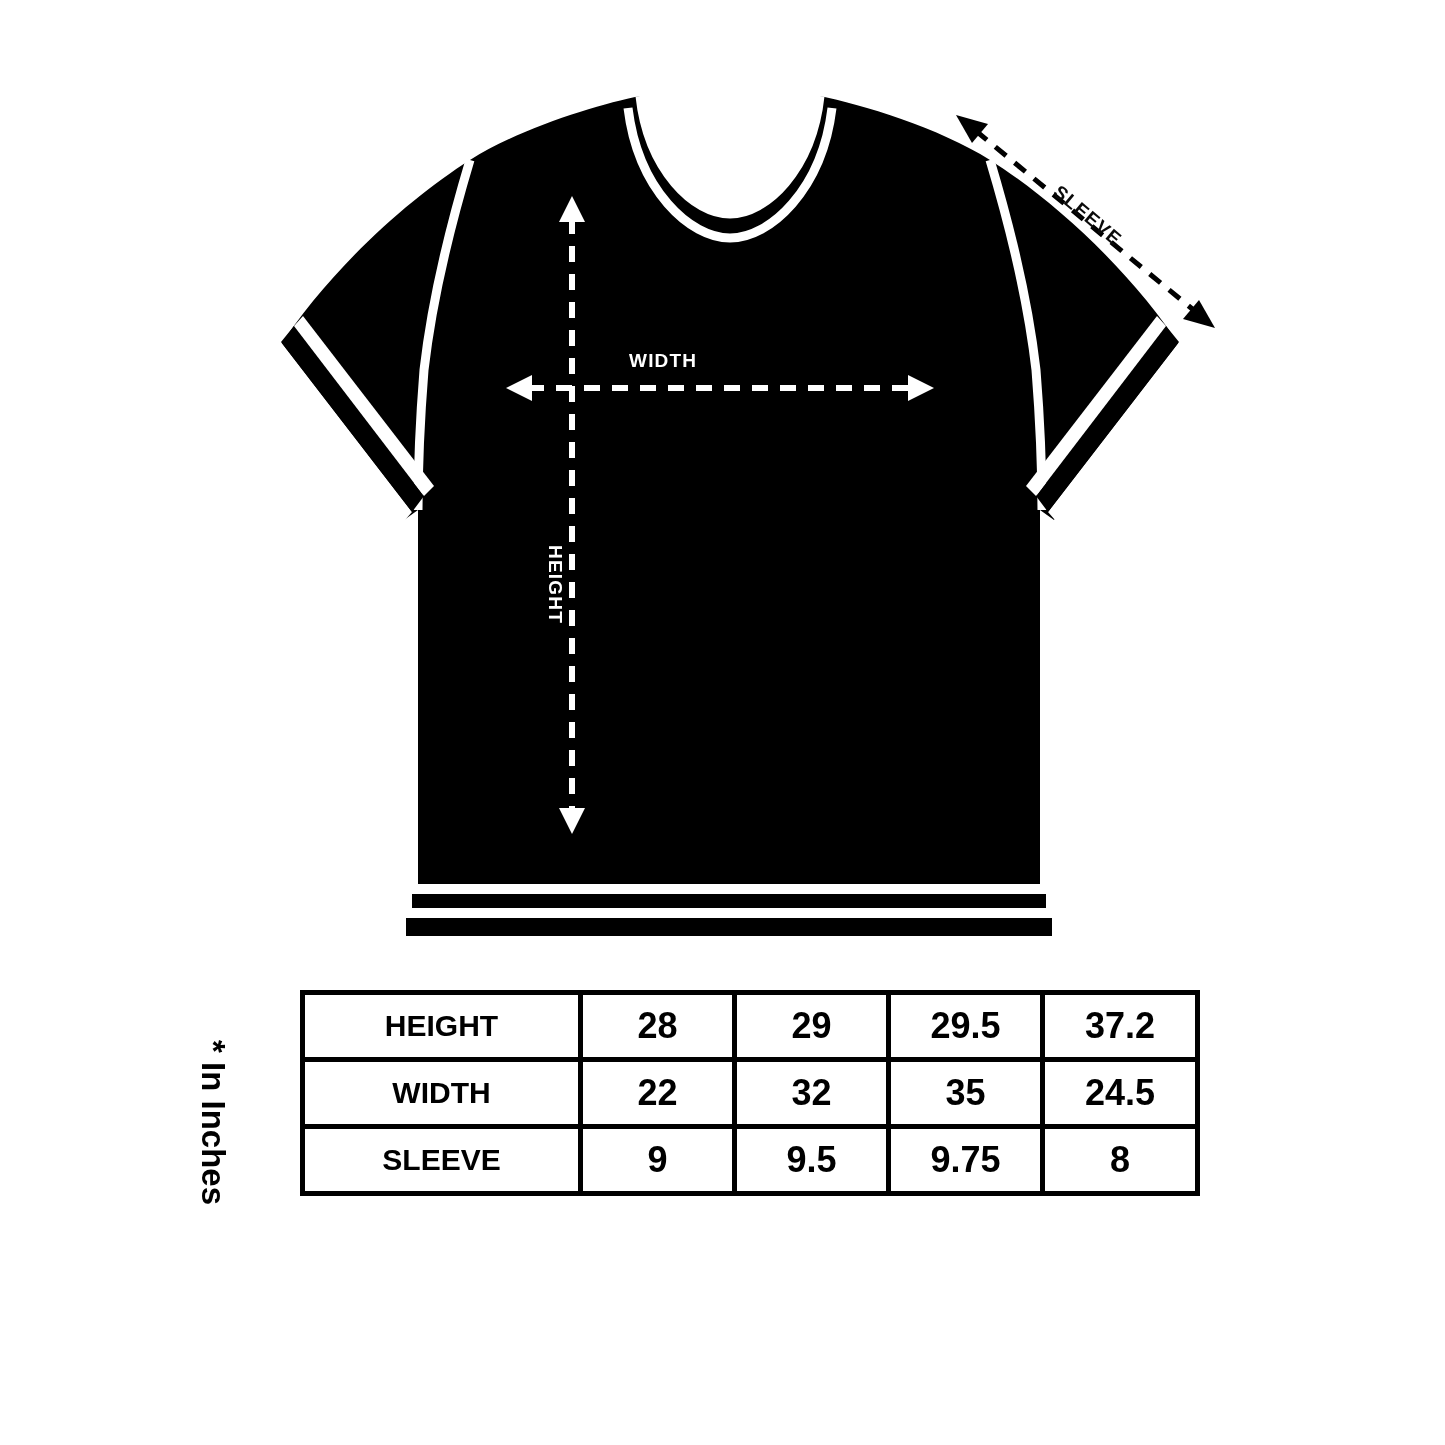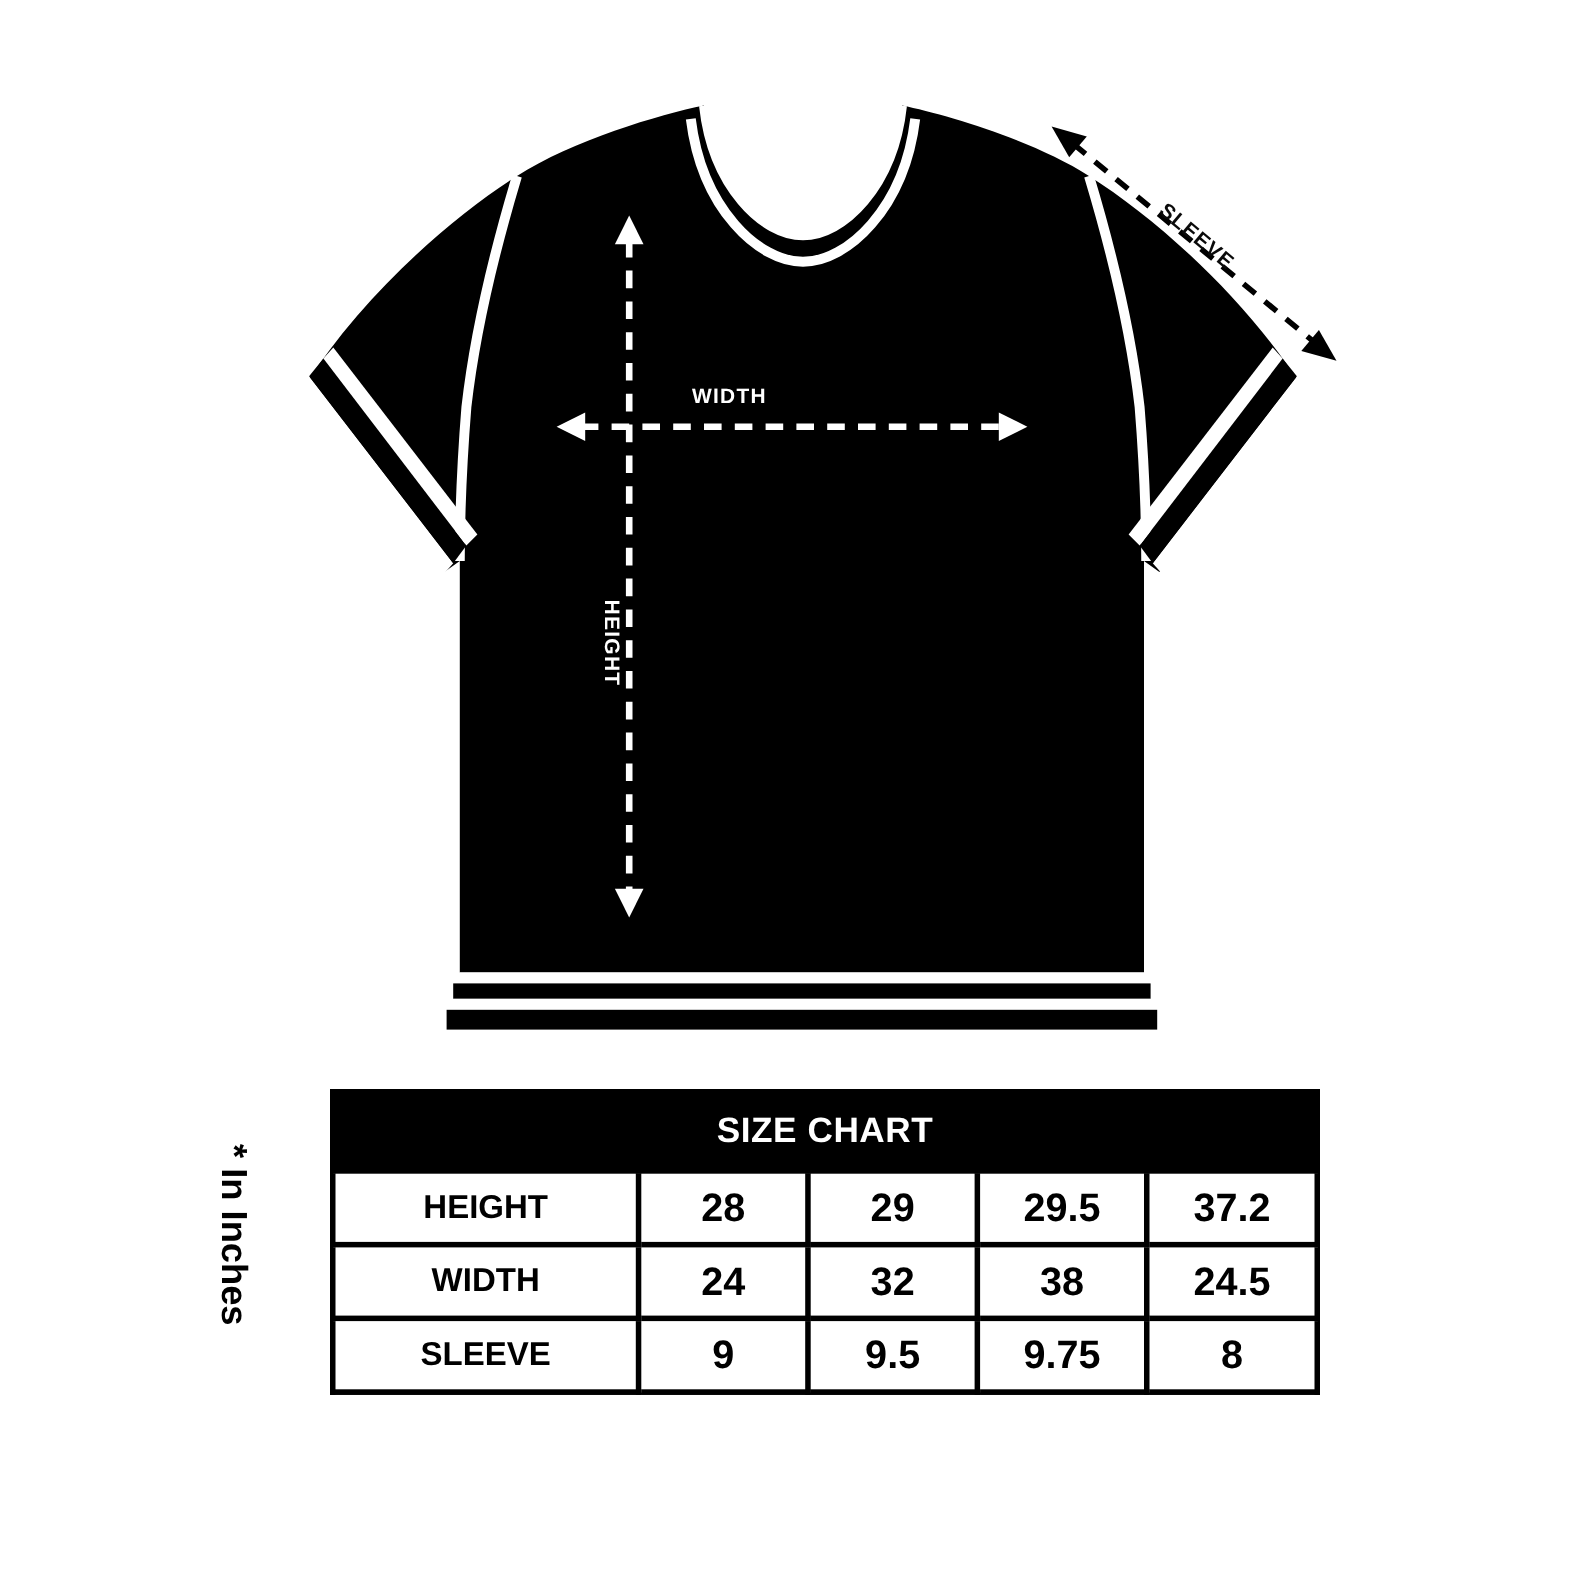--- a/index.html
+++ b/index.html
@@ -227,34 +227,31 @@
     <table class="size-chart">
       <colgroup>
         <col class="c0">
           <col class="c1">
           <col class="c2">
           <col class="c3">
           <col class="c4">
       </colgroup>
       <tbody>
         <tr>
-          <td class="chart-title-cell" colspan="5">SIZE CHART</td>
-        </tr>
-        <tr>
           <td class="row-head">HEIGHT</td>
           <td class="val-cell">28</td>
           <td class="val-cell">29</td>
           <td class="val-cell">29.5</td>
           <td class="val-cell">37.2</td>
         </tr>
         <tr>
           <td class="row-head">WIDTH</td>
-          <td class="val-cell">24</td>
+          <td class="val-cell">22</td>
           <td class="val-cell">32</td>
-          <td class="val-cell">38</td>
+          <td class="val-cell">35</td>
           <td class="val-cell">24.5</td>
         </tr>
         <tr>
           <td class="row-head">SLEEVE</td>
           <td class="val-cell">9</td>
           <td class="val-cell">9.5</td>
           <td class="val-cell">9.75</td>
           <td class="val-cell">8</td>
         </tr>
       </tbody>

